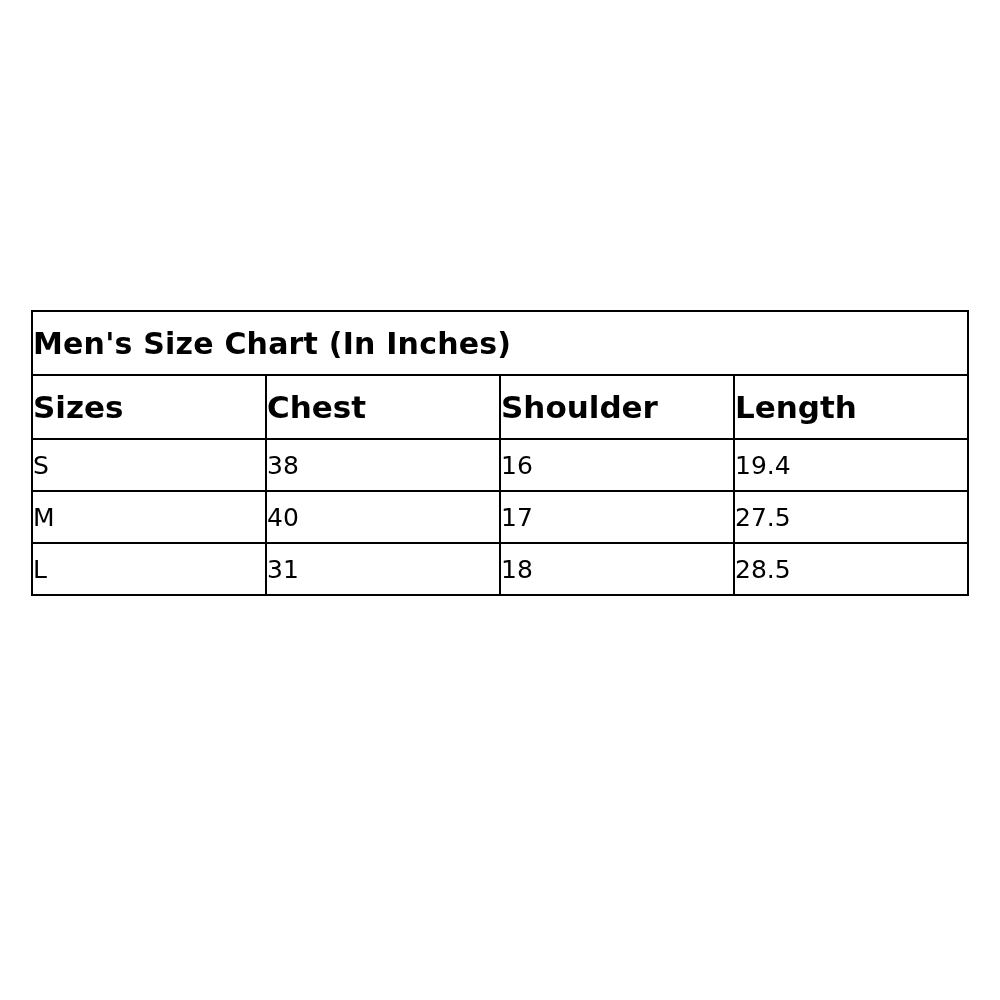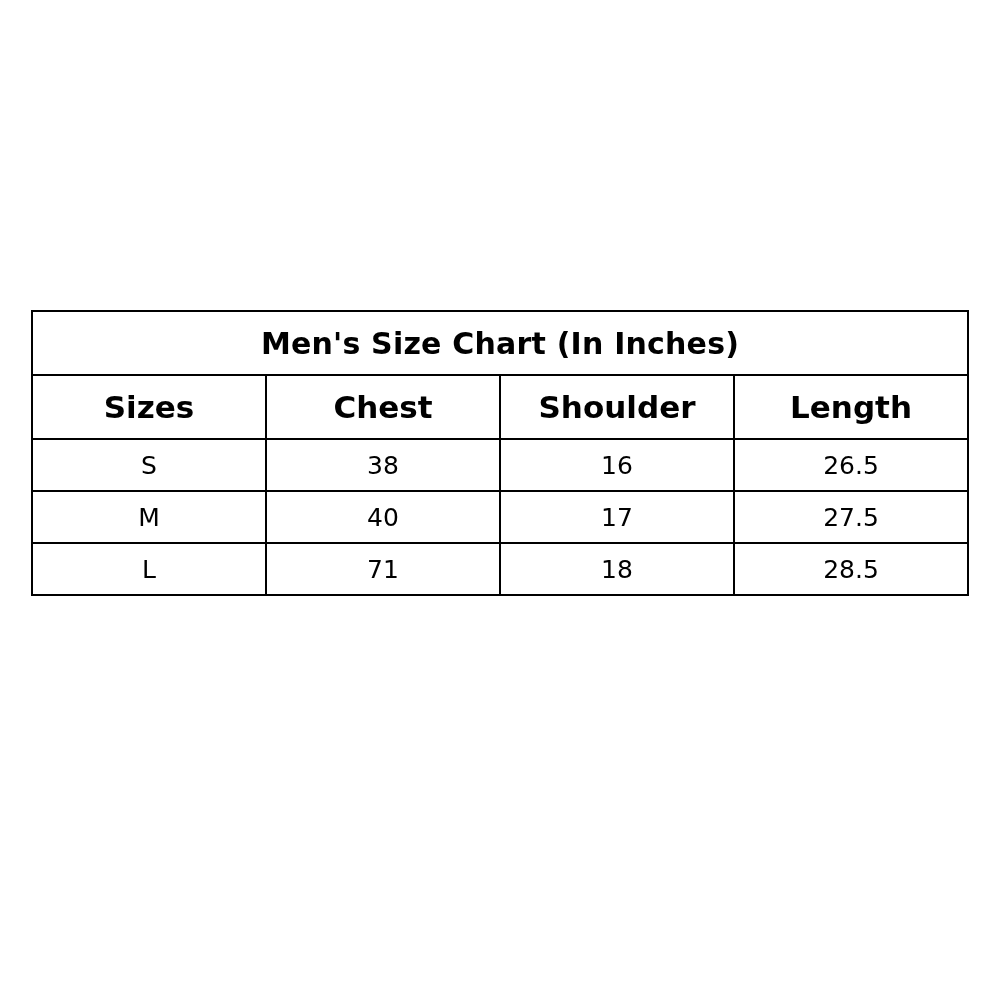--- a/index.html
+++ b/index.html
@@ -26,21 +26,21 @@
     width: 938px;
   }
   table.size-chart {
     width: 938px;
     border-collapse: collapse;
     table-layout: fixed;
   }
   table.size-chart td,
   table.size-chart th {
     border: 2px solid #000000;
-    text-align: center;
+    text-align: left;
     vertical-align: middle;
     padding: 0;
     color: #000000;
     background: #ffffff;
   }
   .title-cell {
     height: 62px;
     font-size: 30px;
     font-weight: bold;
     letter-spacing: 0.2px;
@@ -74,30 +74,30 @@
           <td class="header-cell col-size">Sizes</td>
           <td class="header-cell col-chest">Chest</td>
           <td class="header-cell col-shoulder">Shoulder</td>
           <td class="header-cell col-length">Length</td>
         </tr>
 
         <tr>
           <td class="body-cell col-size">S</td>
           <td class="body-cell col-chest">38</td>
           <td class="body-cell col-shoulder">16</td>
-          <td class="body-cell col-length">26.5</td>
+          <td class="body-cell col-length">19.4</td>
         </tr>
         <tr>
           <td class="body-cell col-size">M</td>
           <td class="body-cell col-chest">40</td>
           <td class="body-cell col-shoulder">17</td>
           <td class="body-cell col-length">27.5</td>
         </tr>
         <tr>
           <td class="body-cell col-size">L</td>
-          <td class="body-cell col-chest">71</td>
+          <td class="body-cell col-chest">31</td>
           <td class="body-cell col-shoulder">18</td>
           <td class="body-cell col-length">28.5</td>
         </tr>
       </tbody>
     </table>
   </div>
 </div>
 
 </body></html>

